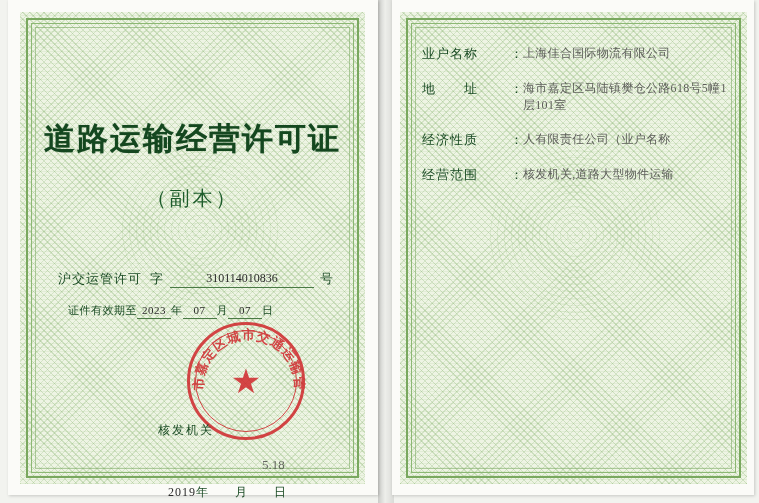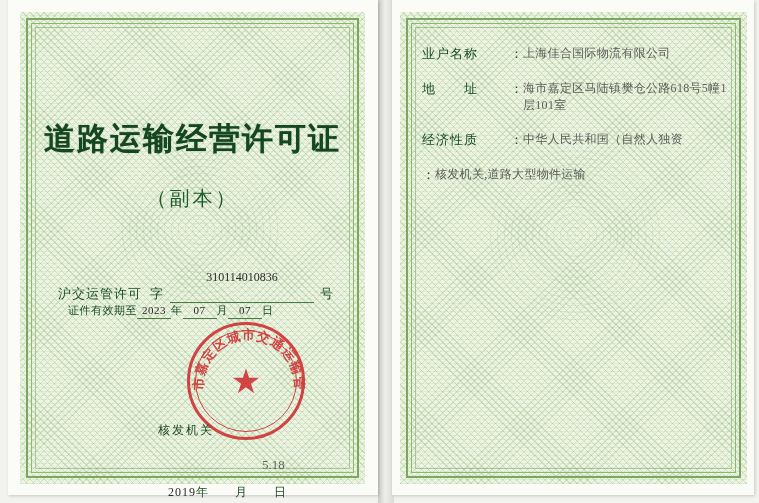--- a/index.html
+++ b/index.html
@@ -134,21 +134,21 @@
     font-size: 13px;
     color: #1a4b24;
     white-space: nowrap;
   }
   .cert-line .lbl { letter-spacing: 1px; }
   .cert-line .numwrap {
     flex: 1;
     margin: 0 6px;
     border-bottom: 1px solid #4a7a45;
     text-align: center;
-    padding-bottom: 17px;
+    padding-bottom: 1px;
     font-family: "Liberation Serif", serif;
     font-size: 12px;
     color: #2a2a2a;
   }
   .cert-line .tail { letter-spacing: 1px; }
 
   .valid-line {
     position: absolute;
     left: 28px; top: 272px;
     font-family: "DejaVu Serif", "Liberation Serif", serif;
@@ -359,24 +359,25 @@
 
     <div class="field-row">
       <span class="field-label">地　　址</span>
       <span class="field-colon">：</span>
       <span class="field-value">海市嘉定区马陆镇樊仓公路618号5幢1层101室</span>
     </div>
 
     <div class="field-row">
       <span class="field-label">经济性质</span>
       <span class="field-colon">：</span>
-      <span class="field-value">中华人民共和国（自然人独资</span>
+      <span class="field-value">人有限责任公司（业户名称</span>
     </div>
 
     <div class="field-row">
+      <span class="field-label">经营范围</span>
       <span class="field-colon">：</span>
       <span class="field-value">核发机关,道路大型物件运输</span>
     </div>
 
   </div>
 
   <div class="corner" style="left:26px;  top:18px;  border-right:none; border-bottom:none;"></div>
   <div class="corner" style="left:343px; top:18px;  border-left:none;  border-bottom:none;"></div>
   <div class="corner" style="left:26px;  top:462px; border-right:none; border-top:none;"></div>
   <div class="corner" style="left:343px; top:462px; border-left:none;  border-top:none;"></div>

